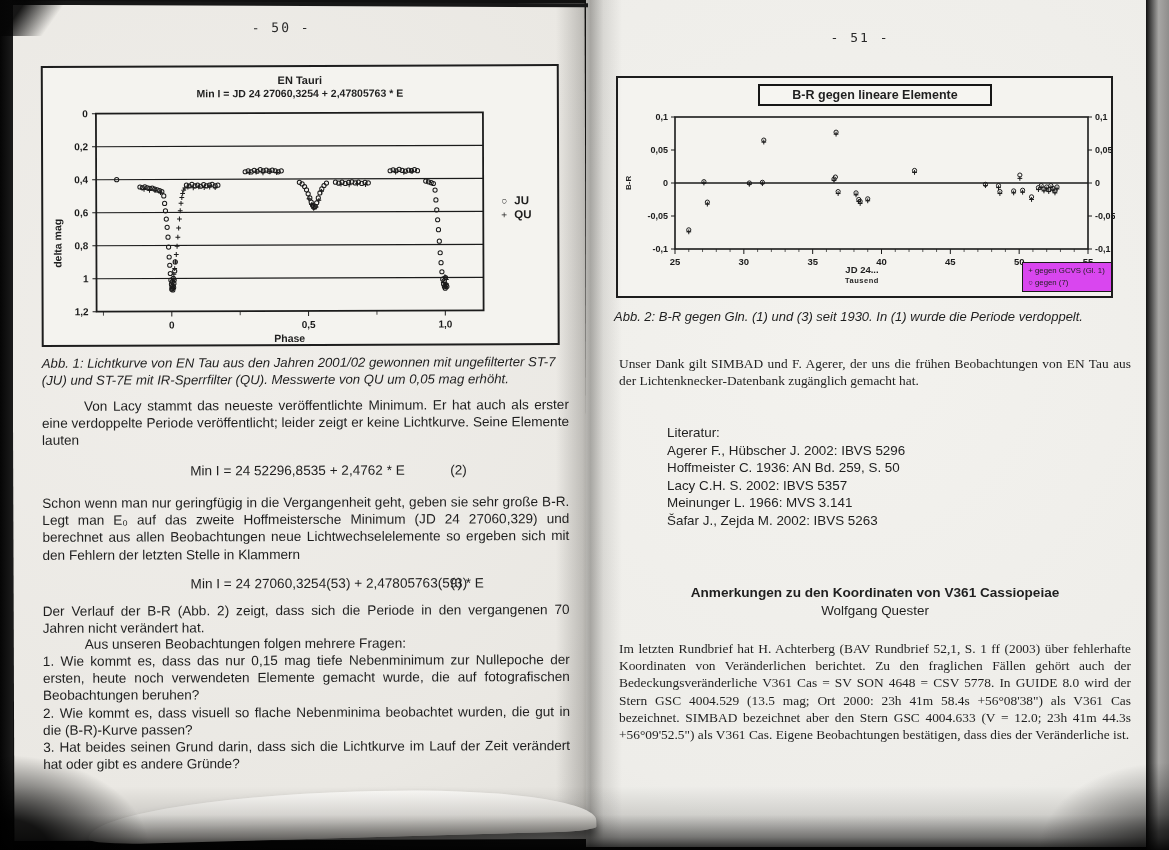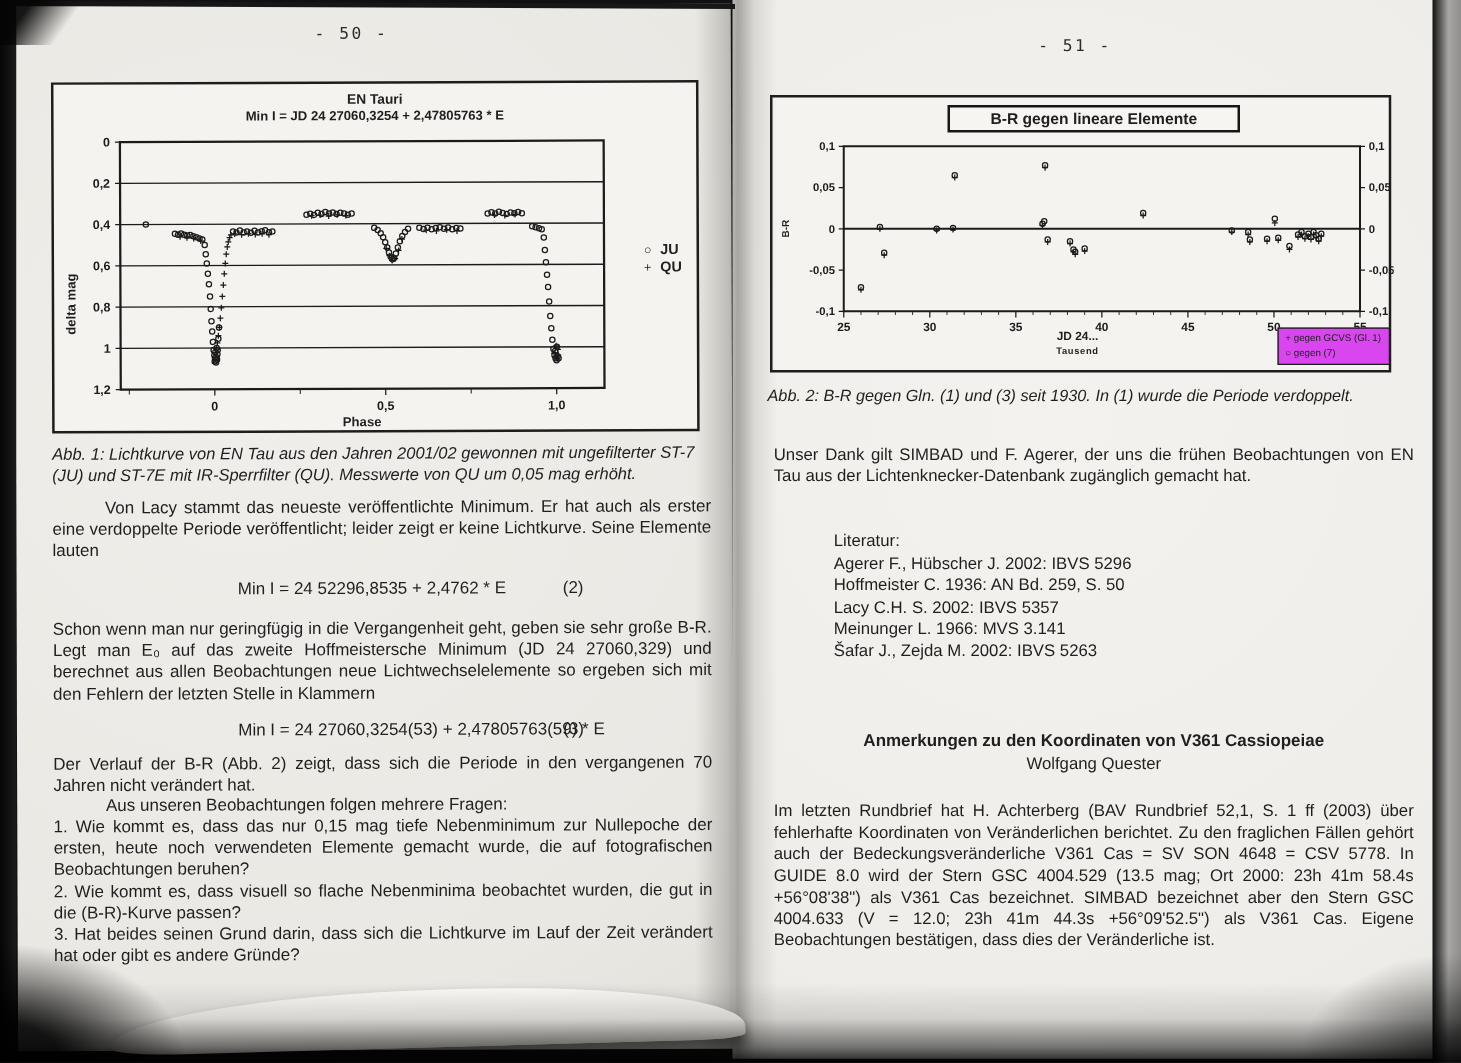--- a/index.html
+++ b/index.html
@@ -39,40 +39,40 @@
   
   .figbox { position:absolute; border:2px solid #1d1d1d; background:#f4f3ef; }
   .fig1 { left:29px; top:61px; width:518px; height:281px; }
   .fig2 { left:30px; top:76px; width:497px; height:222px; }
   .figbox svg { position:absolute; left:0; top:0; }
 
   .fig1-title1 { position:absolute; left:0; top:7px;  width:100%; text-align:center; font-size:11px;   font-weight:bold; }
   .fig1-title2 { position:absolute; left:0; top:20px; width:100%; text-align:center; font-size:10.5px; font-weight:bold; }
   .fig1-ylabel { position:absolute; left:8px; top:200px; transform:rotate(-90deg); transform-origin:0 0; font-size:10.5px; font-weight:bold; white-space:nowrap; }
   .fig1-xlabel { position:absolute; left:186px; top:265px; width:120px; text-align:center; font-size:10.5px; font-weight:bold; }
-  .fig1-legend { position:absolute; left:472px; top:127px; font-weight:bold; }
+  .fig1-legend { position:absolute; left:458px; top:127px; font-weight:bold; }
   .fig1-legend .legrow { height:14px; line-height:14px; font-size:11.5px; }
   .fig1-legend .glyph  { display:inline-block; width:13px; font-size:10px; font-weight:normal; }
 
   .fig2-title { position:absolute; left:140px; top:6px; width:234px; height:22px; line-height:19px; text-align:center;
                 border:2px solid #161616; background:#f6f5f1; font-size:12.5px; font-weight:bold; }
   .fig2-ylabel { position:absolute; left:6px; top:112px; transform:rotate(-90deg); transform-origin:0 0; font-size:8px; font-weight:bold; }
   .fig2-xlabel1 { position:absolute; left:184px; top:186px; width:120px; text-align:center; font-size:9.5px; font-weight:bold; }
   .fig2-xlabel2 { position:absolute; left:184px; top:198px; width:120px; text-align:center; font-size:7.5px; font-weight:bold; letter-spacing:0.5px; }
   .fig2-legend { position:absolute; left:404px; top:184px; width:90px; border:1.5px solid #1a1a1a; background:#d946ef; padding:2px 3px; }
   .fig2-legend .legrow { height:12px; line-height:12px; font-size:7.8px; white-space:nowrap; }
   .fig2-legend .glyph  { display:inline-block; width:9px; text-align:center; }
 
   
   .caption { position:absolute; font-style:italic; font-size:13.2px; line-height:17px; }
   .cap1 { left:29px; top:350px; width:524px; }
   .cap2 { left:28px; top:308px; width:528px; white-space:nowrap; font-size:13px; }
   .body { position:absolute; font-size:13.6px; line-height:17.2px; text-align:justify; }
   .bleft  { left:29px; width:527px; }
-  .bright { left:33px; width:512px; font-size:13.4px; }
+  .bright { left:33px; width:512px; font-size:13.4px;font-family:Liberation Serif, serif; }
   .indent { text-indent:42px; }
   .eqrow { position:absolute; left:29px; width:527px; height:18px; font-size:13.6px; }
   .eqrow .eq   { position:absolute; left:148px; white-space:nowrap; }
   .eqrow .eqno { position:absolute; left:408px; }
   .litblock { position:absolute; left:33px; top:424px; width:512px; font-size:13.4px; line-height:17.6px;margin-left:48px; }
   .heading2 { position:absolute; left:33px; top:585px; width:512px; text-align:center; font-weight:bold; font-size:13.6px; }
   .author2  { position:absolute; left:33px; top:603px; width:512px; text-align:center; font-size:13.4px; }
 </style>
 </head>
 <body>

